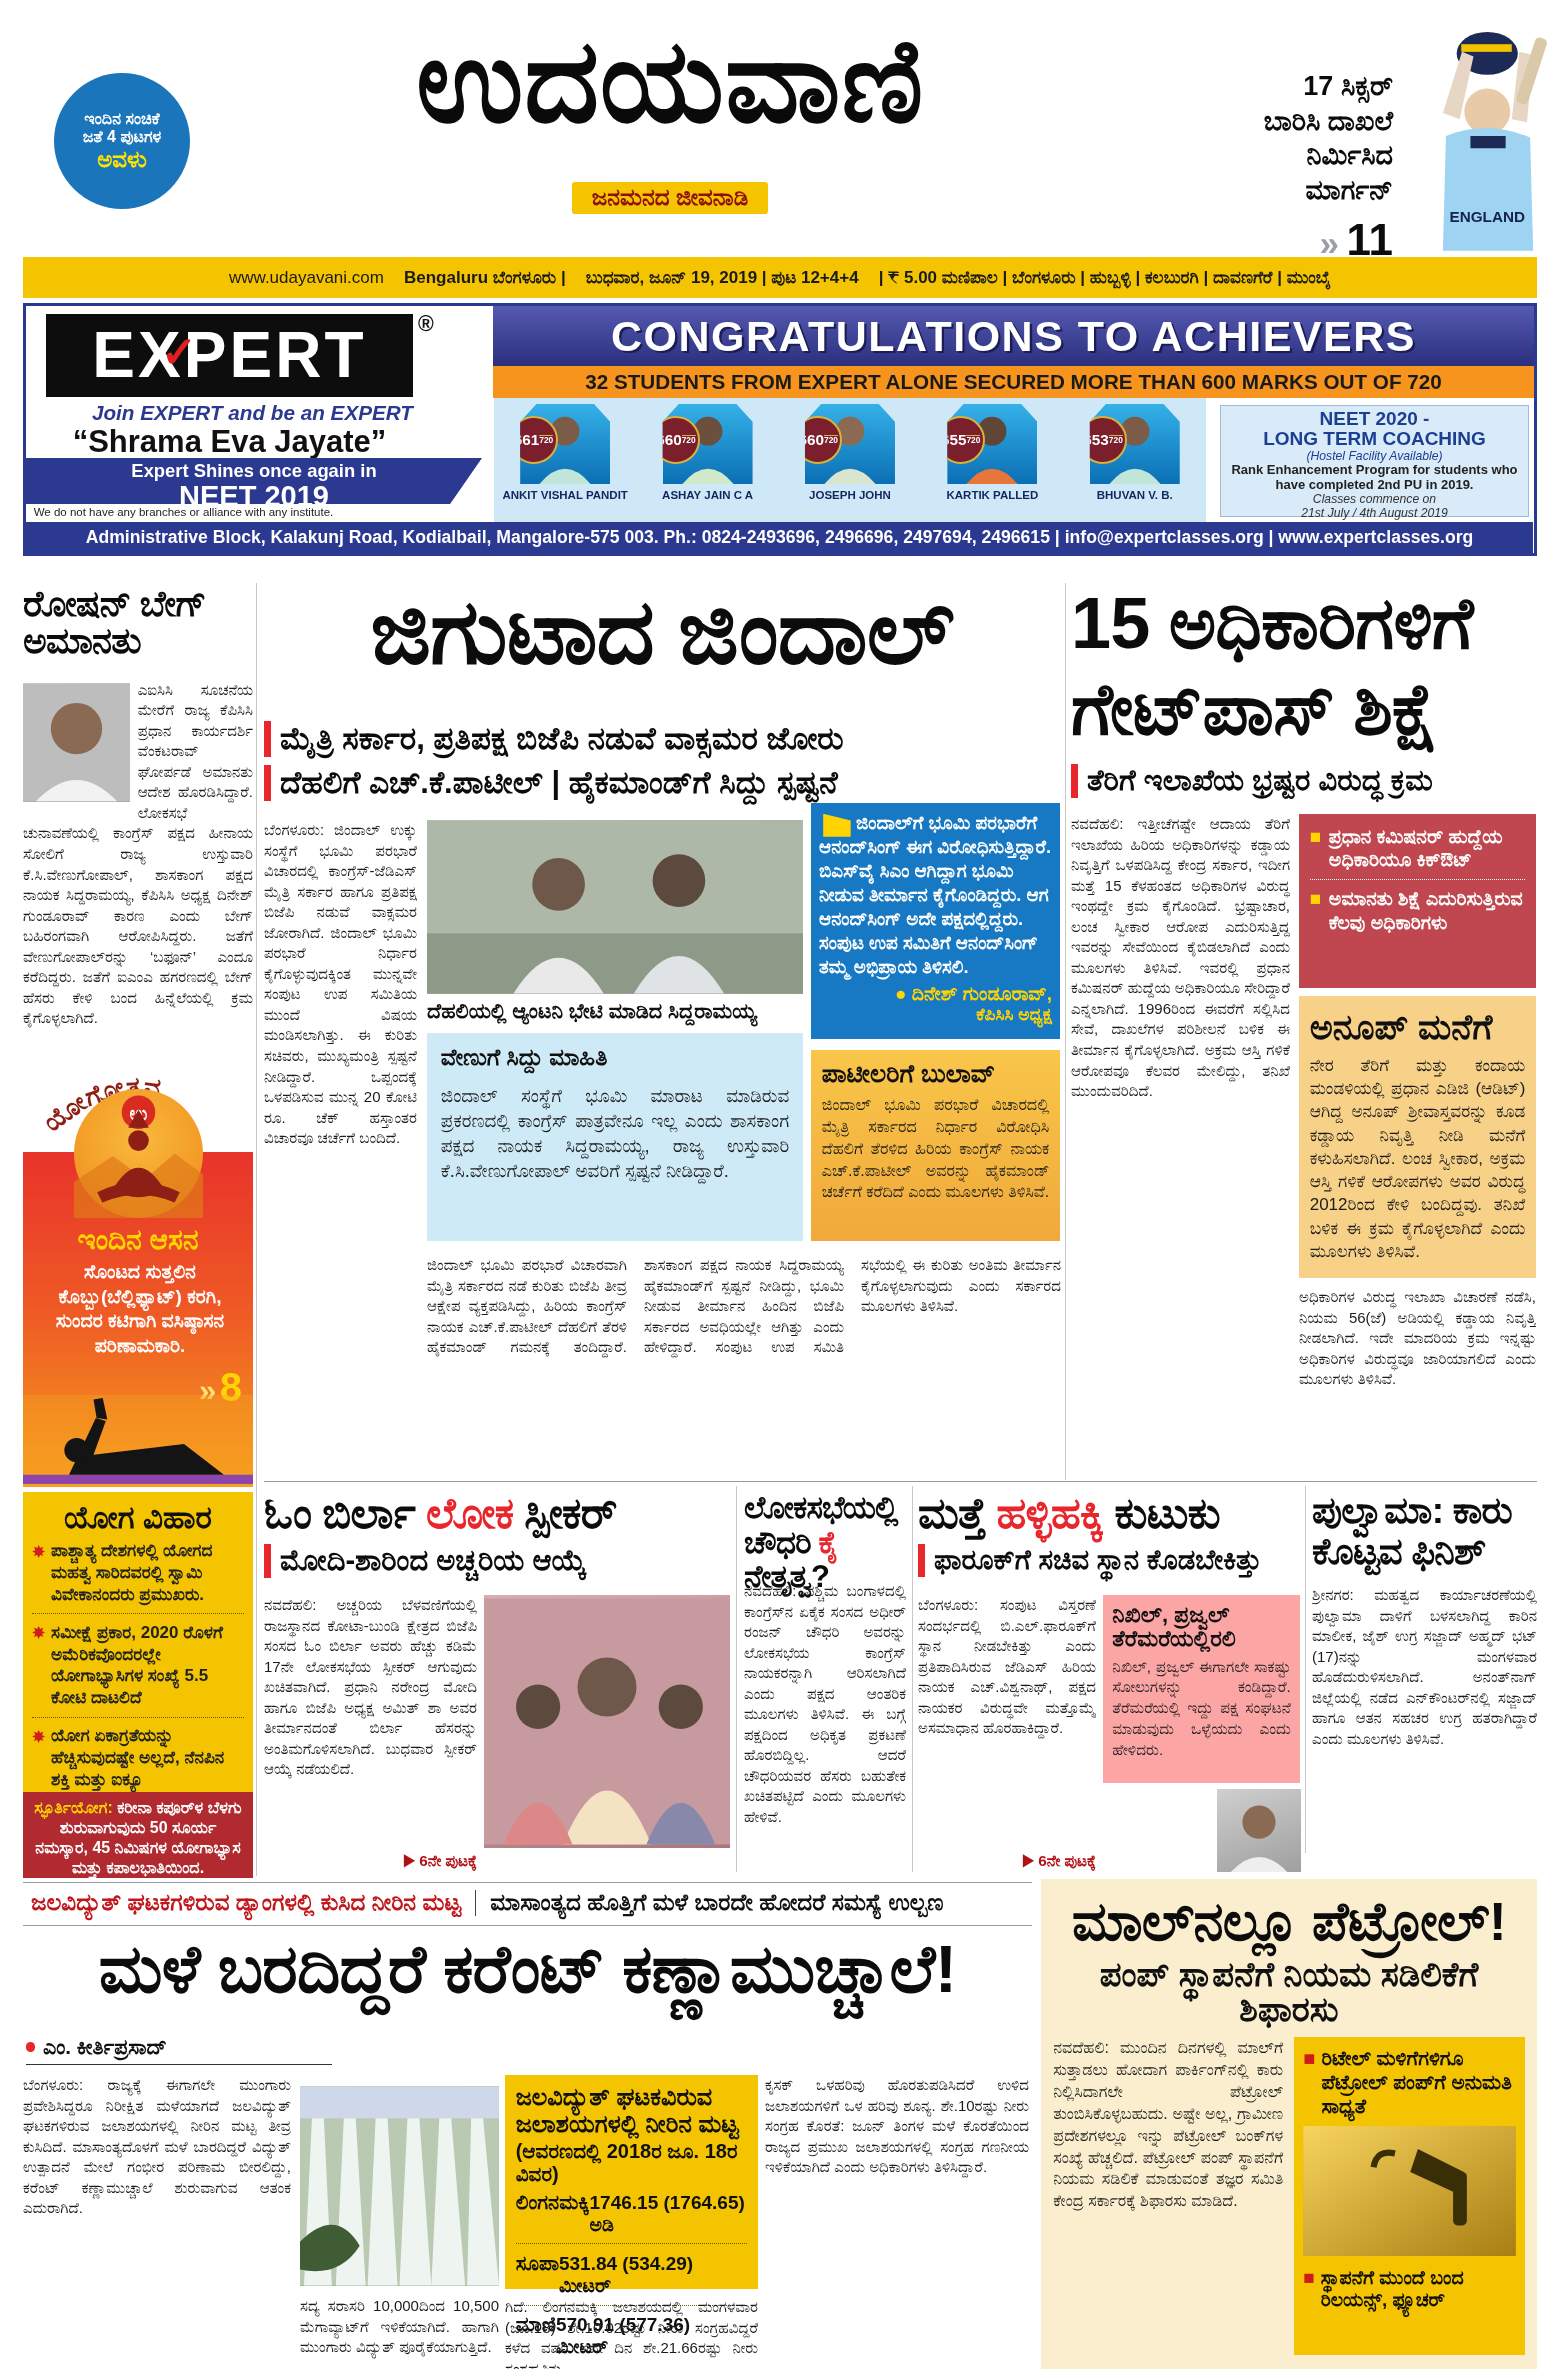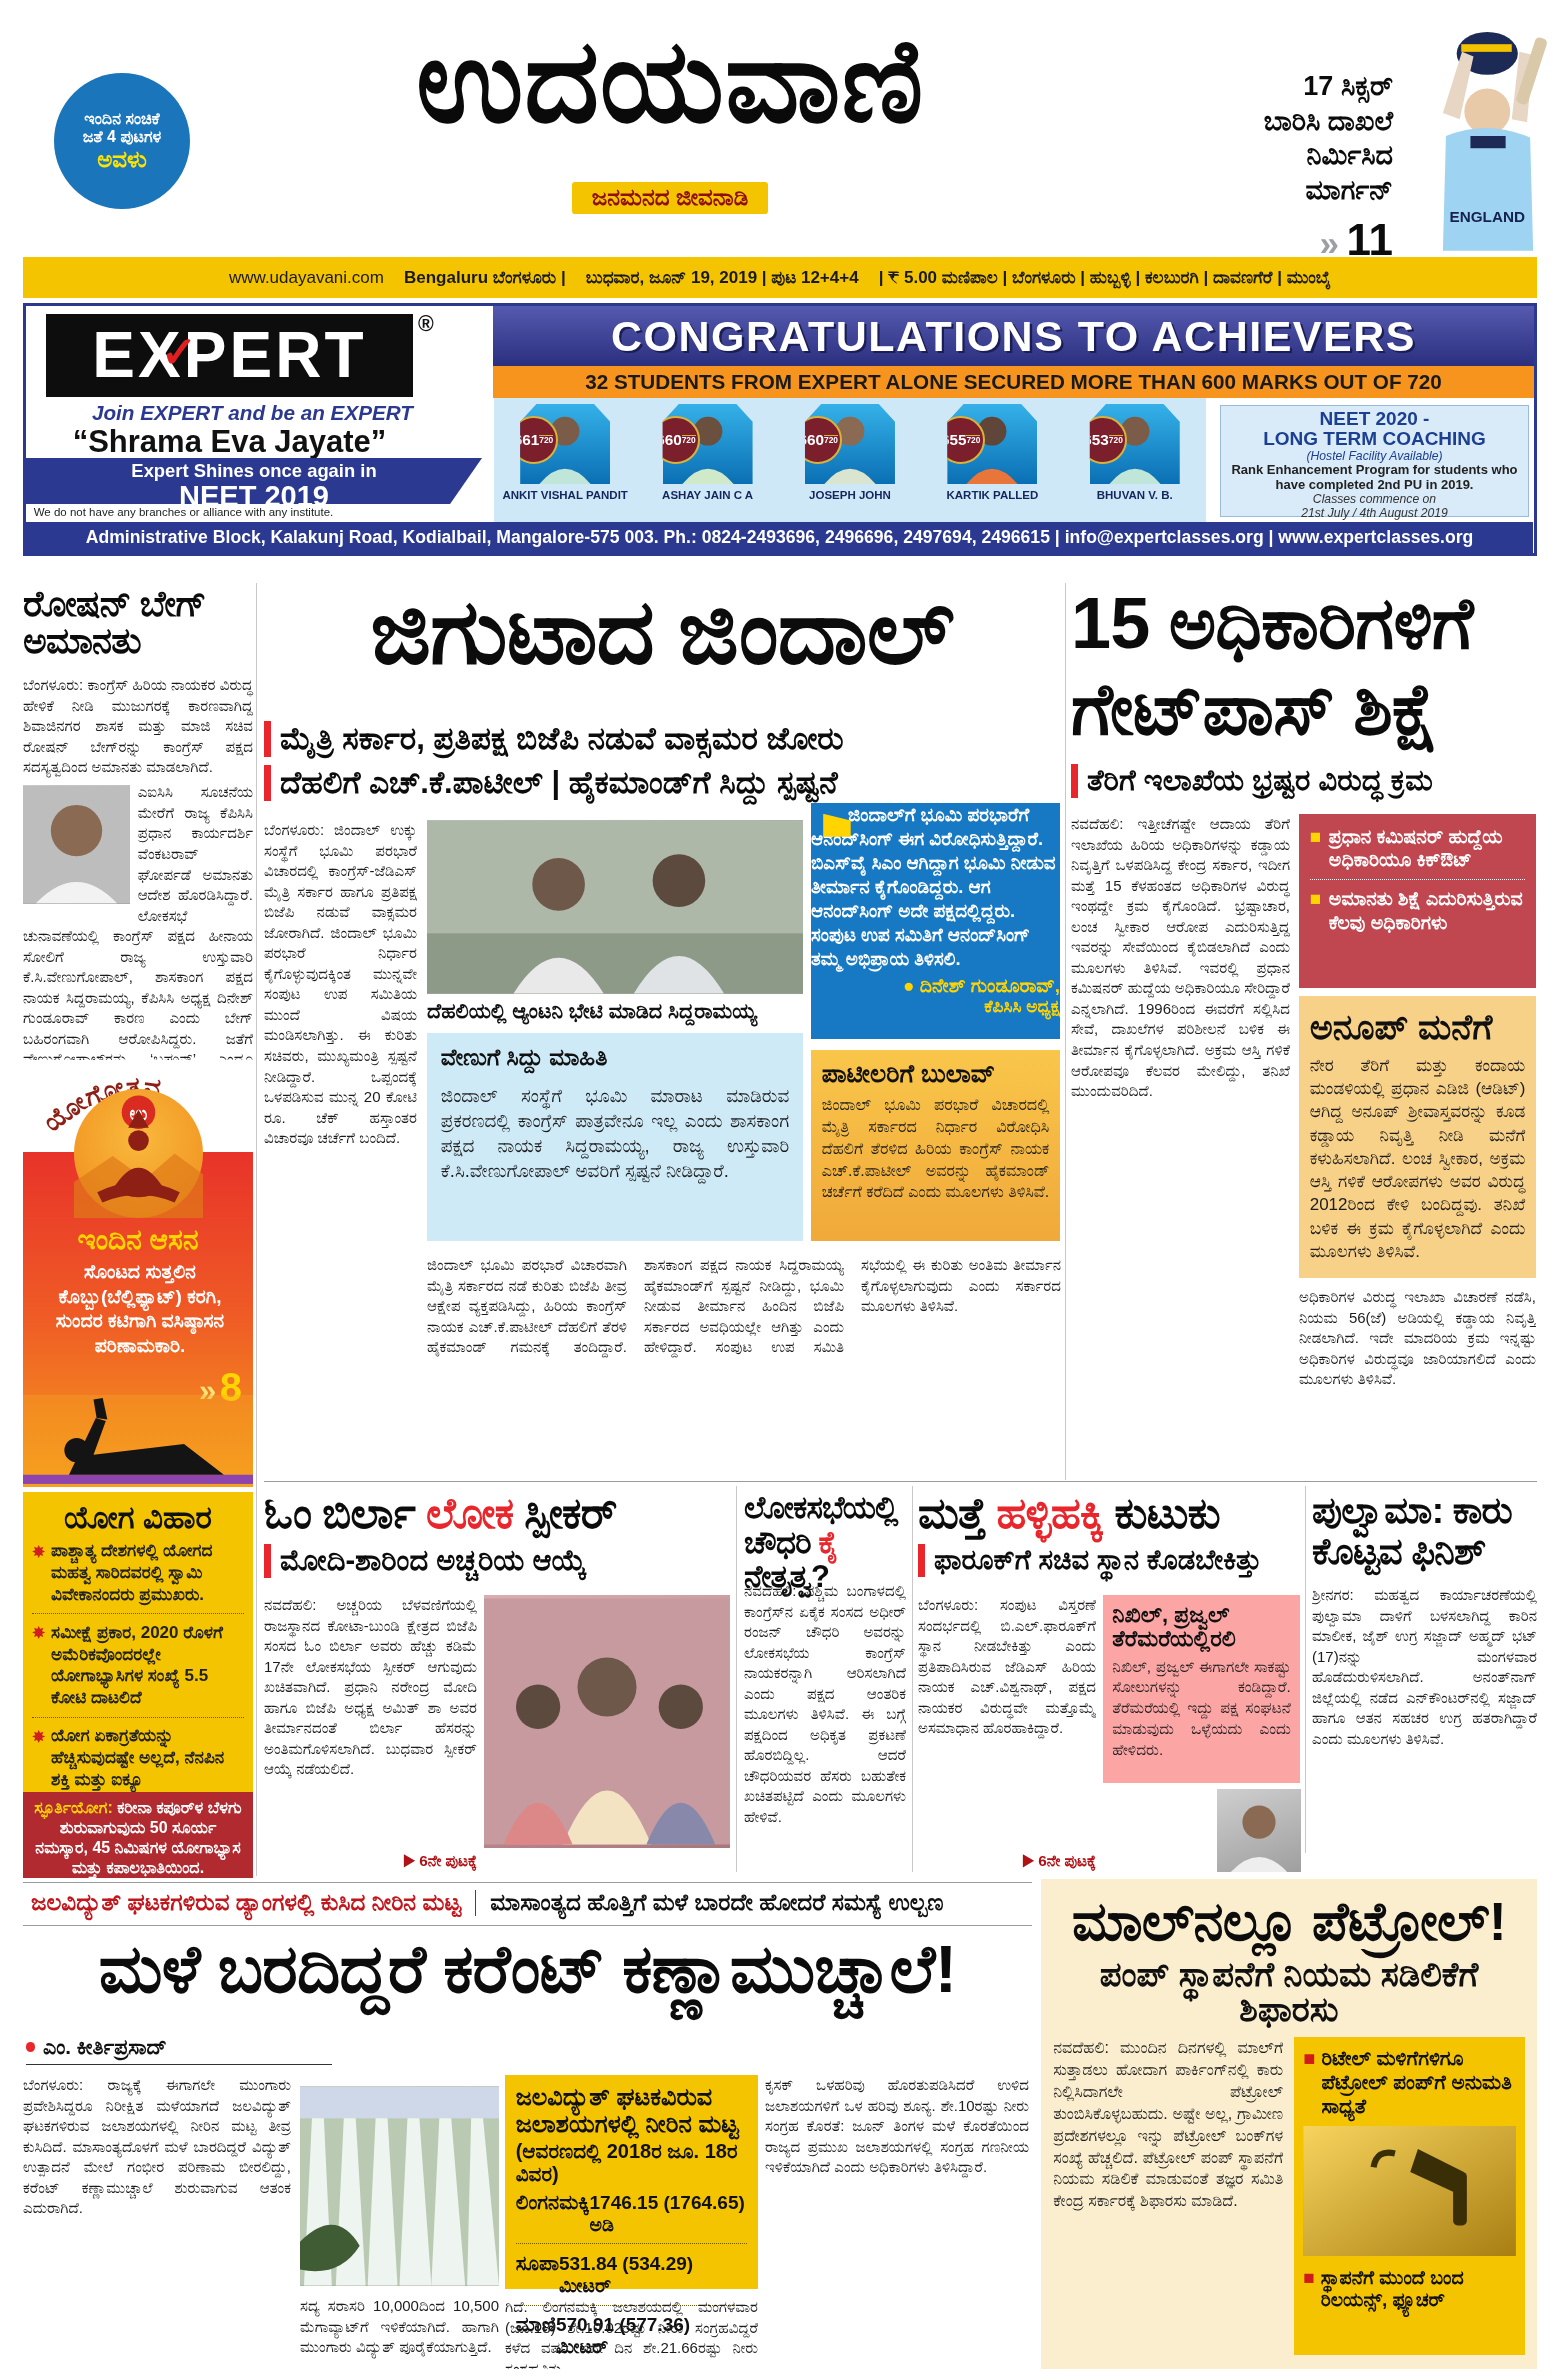--- a/index.html
+++ b/index.html
@@ -189,21 +189,20 @@
 
   <div class="vr" style="left:256px;top:583px;height:1293px"></div>
   <div class="vr" style="left:1065px;top:583px;height:897px"></div>
   <div class="vr" style="left:736px;top:1486px;height:386px"></div>
   <div class="vr" style="left:912px;top:1486px;height:386px"></div>
   <div class="vr" style="left:1305px;top:1486px;height:367px"></div>
   <div class="hr" style="left:264px;top:1481px;width:1273px"></div>
 
   <div class="abs hl" style="left:23px;top:585px;width:230px;font-size:36px">ರೋಷನ್ ಬೇಗ್ ಅಮಾನತು</div>
   <div class="abs" style="left:23px;top:675px;width:230px">
-    <div class="bt">ಬೆಂಗಳೂರು: ಕಾಂಗ್ರೆಸ್ ಹಿರಿಯ ನಾಯಕರ ವಿರುದ್ಧ ಹೇಳಿಕೆ ನೀಡಿ ಮುಜುಗರಕ್ಕೆ ಕಾರಣವಾಗಿದ್ದ ಶಿವಾಜಿನಗರ ಶಾಸಕ ಮತ್ತು ಮಾಜಿ ಸಚಿವ ರೋಷನ್ ಬೇಗ್‌ರನ್ನು ಕಾಂಗ್ರೆಸ್ ಪಕ್ಷದ ಸದಸ್ಯತ್ವದಿಂದ ಅಮಾನತು ಮಾಡಲಾಗಿದೆ.</div>
     <div style="overflow:hidden;margin-top:4.6px">
       <div style="float:left;width:107px;height:119px;margin:3.1px 7.7px 3.1px 0;background:linear-gradient(160deg,#cfcfcf,#9f9f9f);position:relative">
         <svg class="sil" viewBox="0 0 100 110">
             <rect width="100" height="110" fill="#bdbdbd"></rect>
             <circle cx="50" cy="42" r="24" fill="#8a6a52"></circle>
             <path d="M12 110 Q50 70 88 110 Z" fill="#f2f2f2"></path>
           </svg>
       </div>
       <div class="bt">ಎಐಸಿಸಿ ಸೂಚನೆಯ ಮೇರೆಗೆ ರಾಜ್ಯ ಕೆಪಿಸಿಸಿ ಪ್ರಧಾನ ಕಾರ್ಯದರ್ಶಿ ವೆಂಕಟರಾವ್ ಘೋರ್ಪಡೆ ಅಮಾನತು ಆದೇಶ ಹೊರಡಿಸಿದ್ದಾರೆ. ಲೋಕಸಭೆ ಚುನಾವಣೆಯಲ್ಲಿ ಕಾಂಗ್ರೆಸ್ ಪಕ್ಷದ ಹೀನಾಯ ಸೋಲಿಗೆ ರಾಜ್ಯ ಉಸ್ತುವಾರಿ ಕೆ.ಸಿ.ವೇಣುಗೋಪಾಲ್, ಶಾಸಕಾಂಗ ಪಕ್ಷದ ನಾಯಕ ಸಿದ್ದರಾಮಯ್ಯ, ಕೆಪಿಸಿಸಿ ಅಧ್ಯಕ್ಷ ದಿನೇಶ್ ಗುಂಡೂರಾವ್ ಕಾರಣ ಎಂದು ಬೇಗ್ ಬಹಿರಂಗವಾಗಿ ಆರೋಪಿಸಿದ್ದರು. ಜತೆಗೆ ವೇಣುಗೋಪಾಲ್‌ರನ್ನು ‘ಬಫೂನ್’ ಎಂದೂ ಕರೆದಿದ್ದರು. ಜತೆಗೆ ಐಎಂಎ ಹಗರಣದಲ್ಲಿ ಬೇಗ್ ಹೆಸರು ಕೇಳಿ ಬಂದ ಹಿನ್ನೆಲೆಯಲ್ಲಿ ಕ್ರಮ ಕೈಗೊಳ್ಳಲಾಗಿದೆ.</div>
     </div>
@@ -278,21 +277,21 @@
     <svg class="sil" viewBox="0 0 200 92">
       <rect width="200" height="92" fill="#aeb8a8"></rect>
       <rect x="0" y="60" width="200" height="32" fill="#8e9a88"></rect>
       <circle cx="70" cy="34" r="14" fill="#6e584a"></circle>
         <path d="M46 92 Q70 54 94 92 Z" fill="#e9e9e9"></path>
       <circle cx="134" cy="32" r="14" fill="#5d4a3e"></circle>
         <path d="M110 92 Q134 52 158 92 Z" fill="#dfe3e6"></path>
     </svg>
   </div>
   <div class="abs" style="left:427px;top:999px;width:376px;font-size:20.7px;font-weight:800">ದೆಹಲಿಯಲ್ಲಿ ಆ್ಯಂಟನಿ ಭೇಟಿ ಮಾಡಿದ ಸಿದ್ದರಾಮಯ್ಯ</div>
-  <div class="abs" style="left:811px;top:803px;width:249px;height:236px;background:#1779c4;color:#fff;padding:0;box-sizing:border-box">
+  <div class="abs" style="left:811px;top:803px;width:249px;height:236px;background:#1779c4;color:#fff;padding:8px;box-sizing:border-box">
     <div style="position:absolute;left:12.2px;top:10.7px;width:27.5px;height:23px;background:#ffd400;clip-path:polygon(0 0,100% 30%,100% 100%,0 100%)"></div>
     <div style="font-size:18.4px;font-weight:700;line-height:1.3;text-indent:37px">ಜಿಂದಾಲ್‌ಗೆ ಭೂಮಿ ಪರಭಾರೆಗೆ ಆನಂದ್‌ಸಿಂಗ್ ಈಗ ವಿರೋಧಿಸುತ್ತಿದ್ದಾರೆ. ಬಿಎಸ್‌ವೈ ಸಿಎಂ ಆಗಿದ್ದಾಗ ಭೂಮಿ ನೀಡುವ ತೀರ್ಮಾನ ಕೈಗೊಂಡಿದ್ದರು. ಆಗ ಆನಂದ್‌ಸಿಂಗ್ ಅದೇ ಪಕ್ಷದಲ್ಲಿದ್ದರು. ಸಂಪುಟ ಉಪ ಸಮಿತಿಗೆ ಆನಂದ್‌ಸಿಂಗ್ ತಮ್ಮ ಅಭಿಪ್ರಾಯ ತಿಳಿಸಲಿ.</div>
     <div style="text-align:right;color:#ffd400;font-weight:900;font-size:19px;margin-top:4.6px">● ದಿನೇಶ್ ಗುಂಡೂರಾವ್,</div>
     <div style="text-align:right;color:#ffd400;font-weight:800;font-size:17px">ಕೆಪಿಸಿಸಿ ಅಧ್ಯಕ್ಷ</div>
   </div>
   <div class="abs" style="left:427px;top:1033px;width:376px;height:208px;background:#cfeaf7;padding:10.7px 13.8px;box-sizing:border-box">
     <div style="font-size:23px;font-weight:900;margin-bottom:12px">ವೇಣುಗೆ ಸಿದ್ದು ಮಾಹಿತಿ</div>
     <div class="bt" style="font-size:18.4px">ಜಿಂದಾಲ್ ಸಂಸ್ಥೆಗೆ ಭೂಮಿ ಮಾರಾಟ ಮಾಡಿರುವ ಪ್ರಕರಣದಲ್ಲಿ ಕಾಂಗ್ರೆಸ್ ಪಾತ್ರವೇನೂ ಇಲ್ಲ ಎಂದು ಶಾಸಕಾಂಗ ಪಕ್ಷದ ನಾಯಕ ಸಿದ್ದರಾಮಯ್ಯ, ರಾಜ್ಯ ಉಸ್ತುವಾರಿ ಕೆ.ಸಿ.ವೇಣುಗೋಪಾಲ್ ಅವರಿಗೆ ಸ್ಪಷ್ಟನೆ ನೀಡಿದ್ದಾರೆ.</div>
   </div>
   <div class="abs" style="left:811px;top:1050px;width:249px;height:191px;background:linear-gradient(180deg,#f9c64a,#f0a93a);padding:9.2px 10.7px;box-sizing:border-box">

